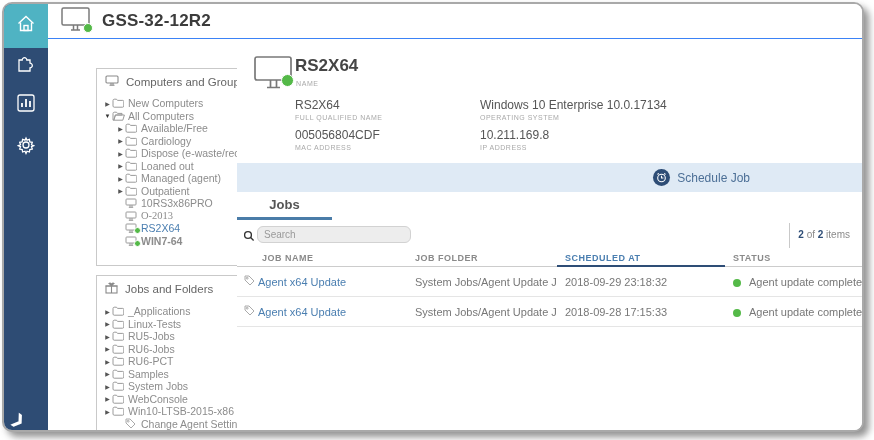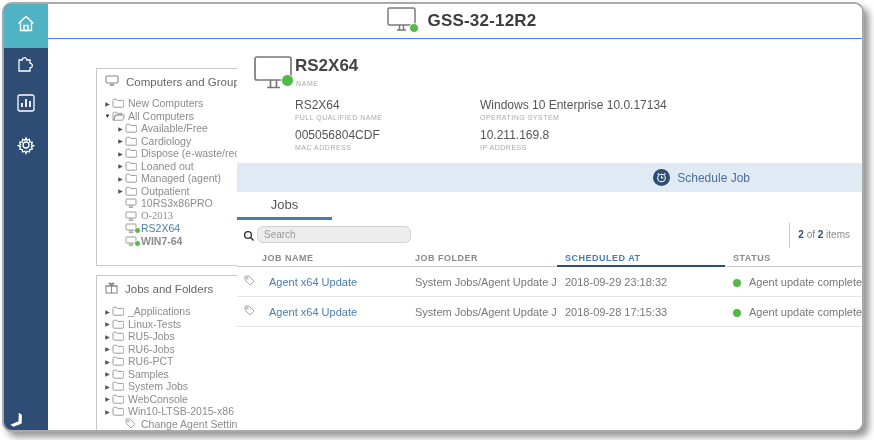--- a/index.html
+++ b/index.html
@@ -11,21 +11,21 @@
   .sidebar{position:absolute;left:0;top:0;width:44px;height:100%;background:#2e4c74;}
   .nav-tile{position:absolute;left:0;top:0;width:44px;height:44px;background:#4fb3c3;
             display:flex;align-items:center;justify-content:center;cursor:pointer;}
   .nav-item{position:absolute;left:0;width:44px;height:26px;display:flex;align-items:center;
             justify-content:center;cursor:pointer;}
   .nav-expand{position:absolute;left:9px;bottom:2px;color:#fff;font-size:14px;cursor:pointer;
               transform:rotate(35deg);font-weight:bold;}
 
   
   .topbar{position:absolute;left:44px;top:0;right:0;height:34px;background:#fff;
-          border-bottom:1px solid #3b82f6;display:flex;align-items:center;justify-content:center;}
+          border-bottom:1px solid #3b82f6;display:flex;align-items:center;}
   .topbar .devicon{margin-left:12px;position:relative;}
   .topbar h1{margin:0 0 0 10px;font-size:17px;font-weight:700;color:#3c3c3c;letter-spacing:.2px;}
 
   
   .leftcol{position:absolute;left:44px;top:35px;width:189px;bottom:0;background:#fff;}
   .panel{position:absolute;left:48px;width:186px;border:1px solid #c9c9c9;background:#fff;overflow:hidden;}
   .panel.computers{top:29px;height:196px;}
   .panel.jobs{top:236px;height:188px;}
   .panel-head{display:flex;align-items:center;gap:7px;padding:6px 8px 5px 8px;color:#666;
               font-size:11.5px;}
@@ -49,21 +49,21 @@
   .field .flabel{font-size:7px;color:#a9a9a9;letter-spacing:.5px;margin-top:2px;}
   .f0{left:58px;top:59px;} .f1{left:243px;top:59px;} .f2{left:58px;top:89px;} .f3{left:243px;top:89px;}
 
   .schedbar{position:absolute;left:0;right:0;top:124px;height:29px;background:#dfeaf5;
             display:flex;align-items:center;justify-content:flex-end;padding-right:112px;box-sizing:border-box;}
   .schedbtn{display:flex;align-items:center;gap:7px;cursor:pointer;background:none;border:none;padding:0;}
   .schedbtn .circ{width:17px;height:17px;border-radius:50%;background:#2e4d76;display:flex;
                   align-items:center;justify-content:center;}
   .schedbtn .slabel{font-size:12px;color:#4c6f96;font-family:"Liberation Sans",sans-serif;}
 
-  .tabrow{position:absolute;left:0;right:16px;top:153px;height:28px;}
+  .tabrow{position:absolute;left:0;right:16px;top:153px;height:28px;font-weight:bold;}
   .tab{position:absolute;left:0;top:0;width:95px;height:25px;display:flex;align-items:center;
        justify-content:center;font-size:13px;color:#555;border-bottom:3px solid #4a7ca8;cursor:pointer;}
 
   .toolbar{position:absolute;left:0;right:0;top:184px;height:26px;}
   .searchicon{position:absolute;left:6px;top:5px;}
   .searchinput{position:absolute;left:20px;top:3px;width:140px;height:15px;background:#ededed;
                border:1px solid #d2d2d2;border-radius:6px;font-size:10px;color:#777;padding:0 6px;
                font-family:"Liberation Sans",sans-serif;outline:none;}
   .searchinput::placeholder{color:#9a9a9a;}
   .tooldivider{position:absolute;right:72px;top:0;width:1px;height:25px;background:#c9c9c9;}
@@ -73,21 +73,21 @@
   .tblhead{position:absolute;left:0;right:0;top:210px;height:17px;border-bottom:1px solid #ccc;
            display:grid;grid-template-columns:170px 150px 168px 1fr;align-items:center;}
   .tblhead .hc{font-size:9px;font-weight:700;letter-spacing:.5px;color:#8a8a8a;padding-left:8px;cursor:pointer;}
   .tblhead .hc.c1{padding-left:25px;}
   .tblhead .hc.sorted{color:#4a7eb0;}
   .sortline{position:absolute;left:320px;width:168px;bottom:-1px;height:2px;background:#2e4d76;}
   .tblrows{position:absolute;left:0;right:0;top:228px;}
   .trowline{display:grid;grid-template-columns:170px 150px 168px 1fr;align-items:center;height:29px;
             border-bottom:1px solid #e5e5e5;}
   .cell{font-size:11px;color:#777;padding-left:8px;white-space:nowrap;overflow:hidden;}
-  .cell.c1{padding-left:7px;display:flex;align-items:center;gap:14px;text-align:center;}
+  .cell.c1{padding-left:7px;display:flex;align-items:center;gap:3px;text-align:center;}
   .joblink{color:#4a7eb0;text-decoration:none;cursor:pointer;}
   .statusdot{display:inline-block;width:8px;height:8px;border-radius:50%;background:#54b948;
              margin-right:8px;vertical-align:-1px;}
   .gdot{position:absolute;border-radius:50%;background:#54b948;border:1.5px solid #fff;}
 </style>
 </head>
 <body>
 
 <div class="canvas">
 <div class="stage">

